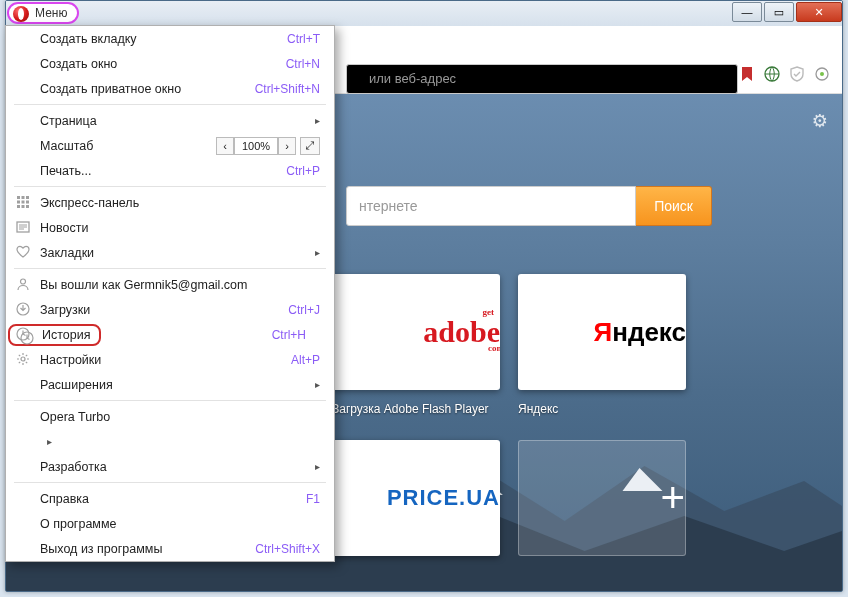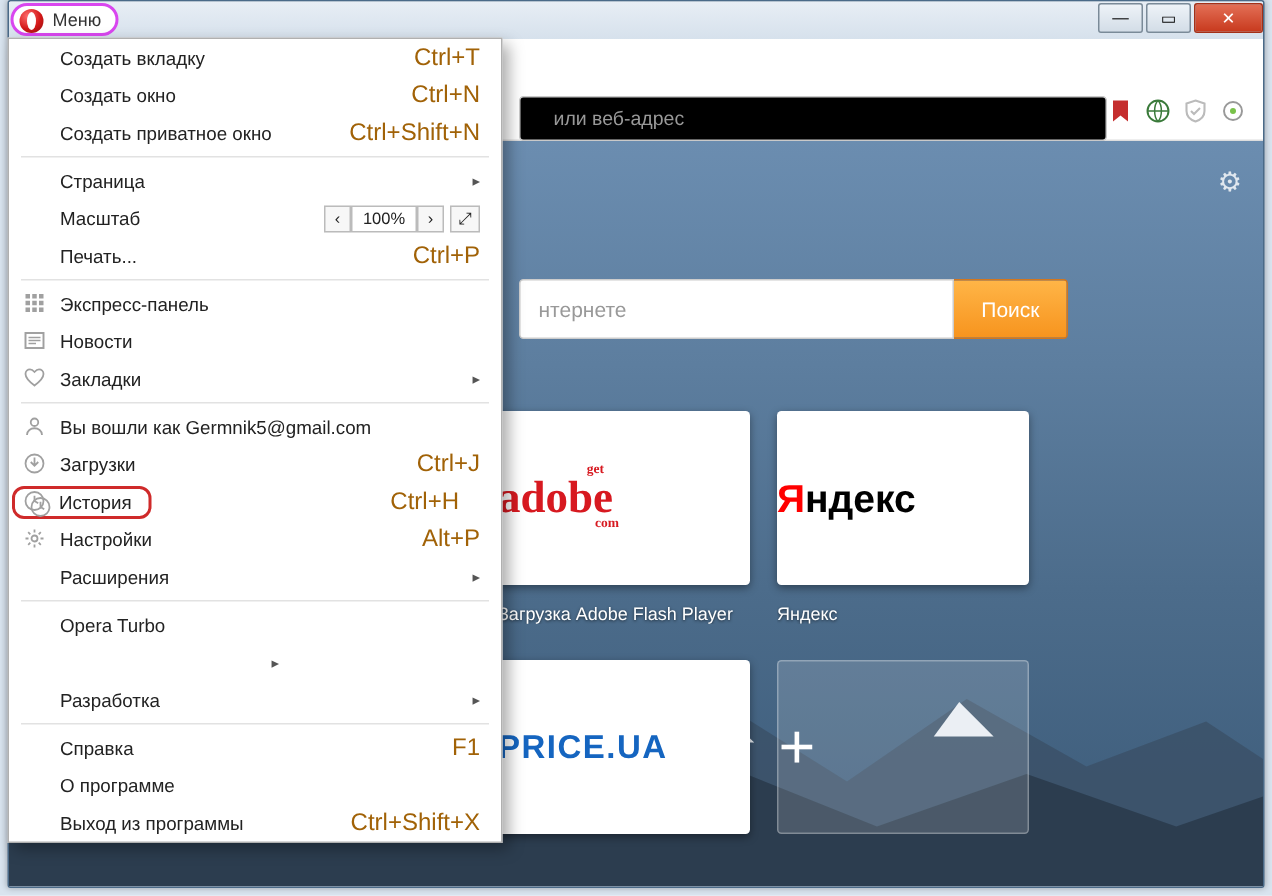--- a/index.html
+++ b/index.html
@@ -24,45 +24,45 @@
   
   .content { position: relative; height: calc(100% - 25px - 68px); background: linear-gradient(#6b8db0 0%, #5d7e9f 30%, #4c6c8b 60%, #3b5a78 100%); }
   .mountains { position: absolute; bottom: 0; left: 0; right: 0; height: 170px; overflow: hidden; }
   .gear { position: absolute; right: 14px; top: 16px; color: rgba(255,255,255,0.8); font-size: 18px; }
   .search-row { position: absolute; left: 340px; right: 130px; top: 92px; height: 40px; display:flex; }
   .search-inp { flex:1; height: 40px; border:1px solid #ccc; border-radius:3px 0 0 3px; padding:0 12px; font-size:14px; color:#999; background:#fff; line-height:38px; }
   .search-btn { height: 40px; padding:0 18px; background: linear-gradient(#ffb547,#f7941e); border:1px solid #d1761e; border-left:none; border-radius:0 3px 3px 0; color:#fff; font-size:14px; font-weight:500; line-height:38px; }
 
   .tiles { position: absolute; top: 180px; left: 140px; display: grid; grid-template-columns: repeat(4, 168px); column-gap: 18px; row-gap: 50px; }
   .tile { position: relative; }
-  .tile-img { width: 168px; height: 116px; background:#fff; border-radius:3px; box-shadow: 0 2px 6px rgba(0,0,0,0.4); display:flex; align-items:center; justify-content:flex-start; font-size:24px; font-weight:bold; overflow:hidden; }
+  .tile-img { width: 168px; height: 116px; background:#fff; border-radius:3px; box-shadow: 0 2px 6px rgba(0,0,0,0.4); display:flex; align-items:center; justify-content:flex-end; font-size:24px; font-weight:bold; overflow:hidden; }
   .tile-cap { position: absolute; left:0; right:0; bottom:-26px; text-align:left; color:#fff; font-size:12px; text-shadow:0 1px 2px rgba(0,0,0,0.6); white-space:nowrap; overflow:hidden; text-overflow:ellipsis; }
   .tile-plus .tile-img { background: rgba(255,255,255,0.15); color:#fff; font-size:42px; font-weight:200; border:1px solid rgba(255,255,255,0.3); box-shadow:none; }
   .adobe-txt { color:#d71920; font-family:Georgia, serif; font-size:30px; position:relative; }
   .adobe-txt::before { content:"get"; position:absolute; top:-8px; right:6px; font-size:9px; font-weight:bold; color:#d71920; }
   .adobe-txt::after { content:"com"; position:absolute; bottom:-4px; right:-4px; font-size:9px; font-weight:bold; color:#d71920; }
   .yandex-txt { font-family: Arial; font-size:26px; color:#000; }
   .yandex-txt b { color:#ff0000; }
   .priceua-txt { color:#1565c0; font-family: Arial; font-weight:bold; font-size:22px; letter-spacing:1px; }
   .lumpics-mask { position:relative; width:100%; height:100%; }
   .lumpics-mask span { position:absolute; bottom:8px; left:0; right:0; text-align:center; font-size:22px; color:#333; font-family:Arial; font-weight:normal; letter-spacing:0.5px;}
   .lumpics-mask .ru { font-size:9px; color:#999; position:absolute; bottom:6px; right:20px;}
 
   
   .opera-btn { position:absolute; left: 7px; top: 2px; height: 22px; padding: 2px 10px 2px 26px; border:2px solid #d946ef; border-radius:11px; background:#fff; font-size:12px; color:#333; display:flex; align-items:center; cursor:default; }
   .opera-btn::before { content:""; position:absolute; left:4px; top:2px; width:16px; height:16px; background: radial-gradient(circle at 35% 30%, #ff6e6e 0%, #d31818 55%, #8f0e0e 100%); border-radius:50%; }
   .opera-btn::after { content:""; position:absolute; left:9px; top:4px; width:6px; height:12px; background:#fff; border-radius:50%; }
 
   
   .menu { position:absolute; left:5px; top:25px; width:330px; background:#fff; border:1px solid #b0b0b0; box-shadow: 4px 4px 10px rgba(0,0,0,0.35); font-size:12.5px; color:#222; z-index:999; }
-  .menu-row { display:flex; align-items:center; height:25px; padding:0 14px 0 34px; white-space:nowrap; position:relative;justify-content:center; }
+  .menu-row { display:flex; align-items:center; height:25px; padding:0 14px 0 34px; white-space:nowrap; position:relative; }
   .menu-sep { height:1px; background:#e2e2e2; margin:3px 8px; }
   .menu-ico { position:absolute; left:9px; top:4px; width:16px; height:16px; color:#a0a0a0; display:flex; align-items:center; justify-content:center; }
   .menu-label { flex:1; }
-  .menu-short { color:#a16207; font-size:16px; min-width:70px; text-align:right; }
+  .menu-short { color:#8b5cf6; font-size:12px; min-width:70px; text-align:right; }
   .menu-sub { color:#555; width:12px; text-align:right; font-size:10px; }
   .zoom-ctrl { display:flex; align-items:center; gap:0; height:18px; }
   .zoom-ctrl span, .zoom-ctrl button { border:1px solid #bbb; height:18px; font-size:11px; background:#f7f7f7; display:flex; align-items:center; justify-content:center; }
   .zoom-ctrl .zb { width:18px; }
   .zoom-ctrl .zv { width:44px; background:#fff; }
   .zoom-ctrl .zf { width:20px; margin-left:4px; }
   .hist-highlight { border:2px solid #cf2a2a; border-radius:8px; height:22px !important; padding-top:0; padding-bottom:0; padding-left:32px !important; margin-left:2px; margin-right:auto; width: 93px; }
   .hist-row { padding-left:0 !important; }
   .hist-row .menu-short { padding-right:14px; }
 

